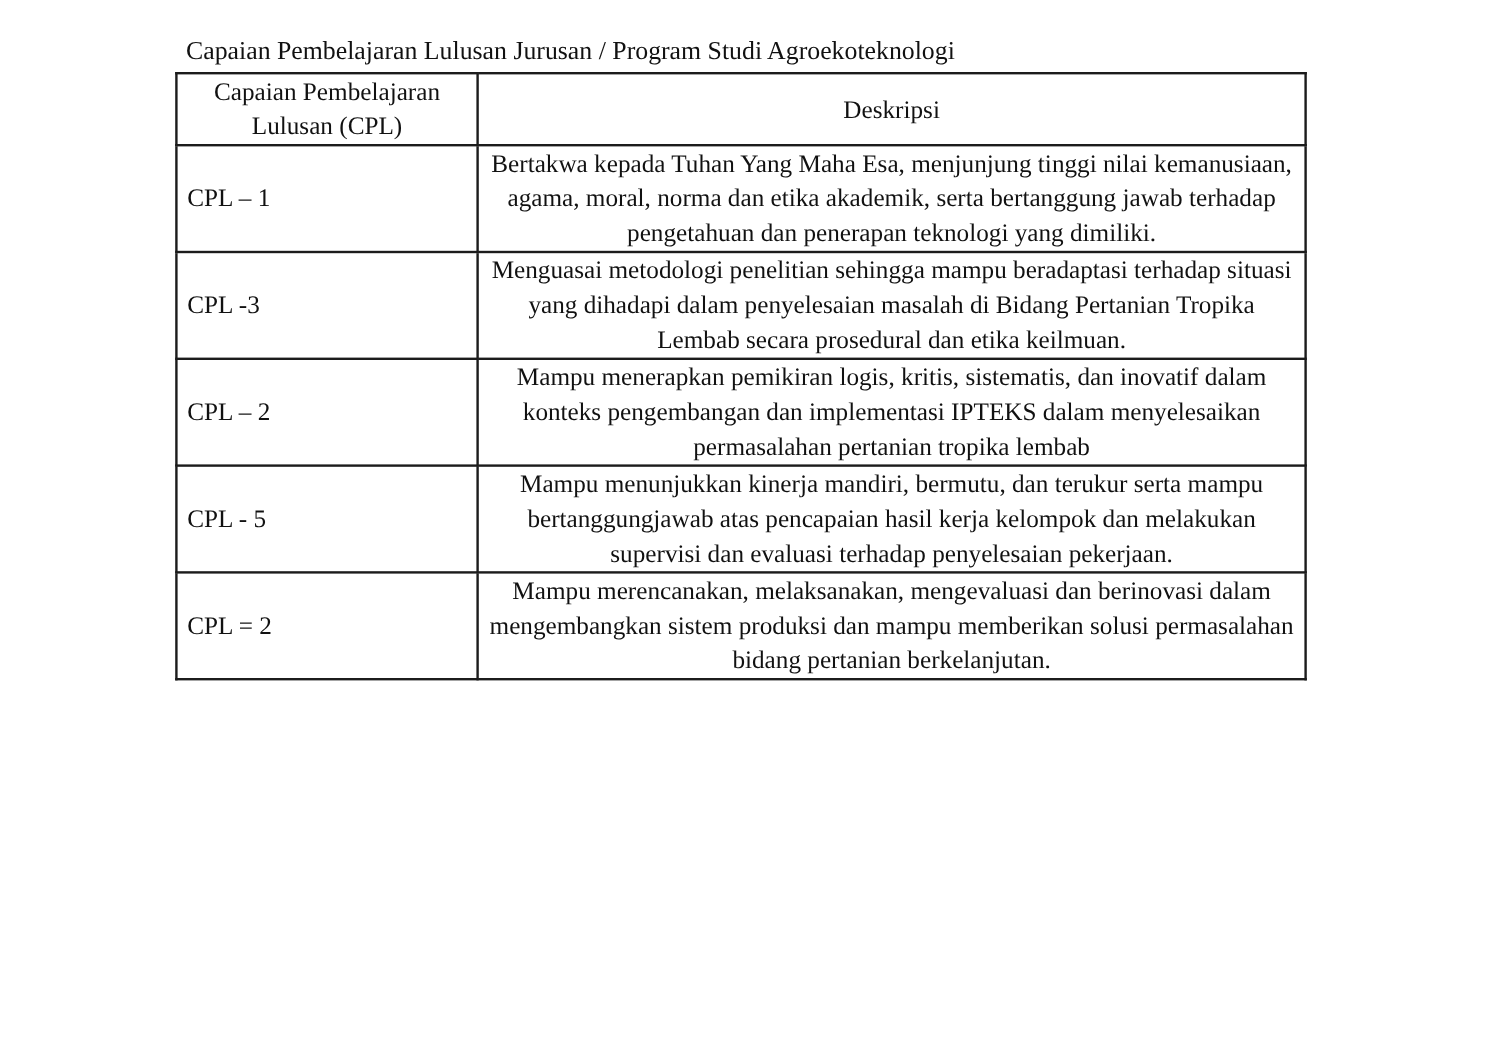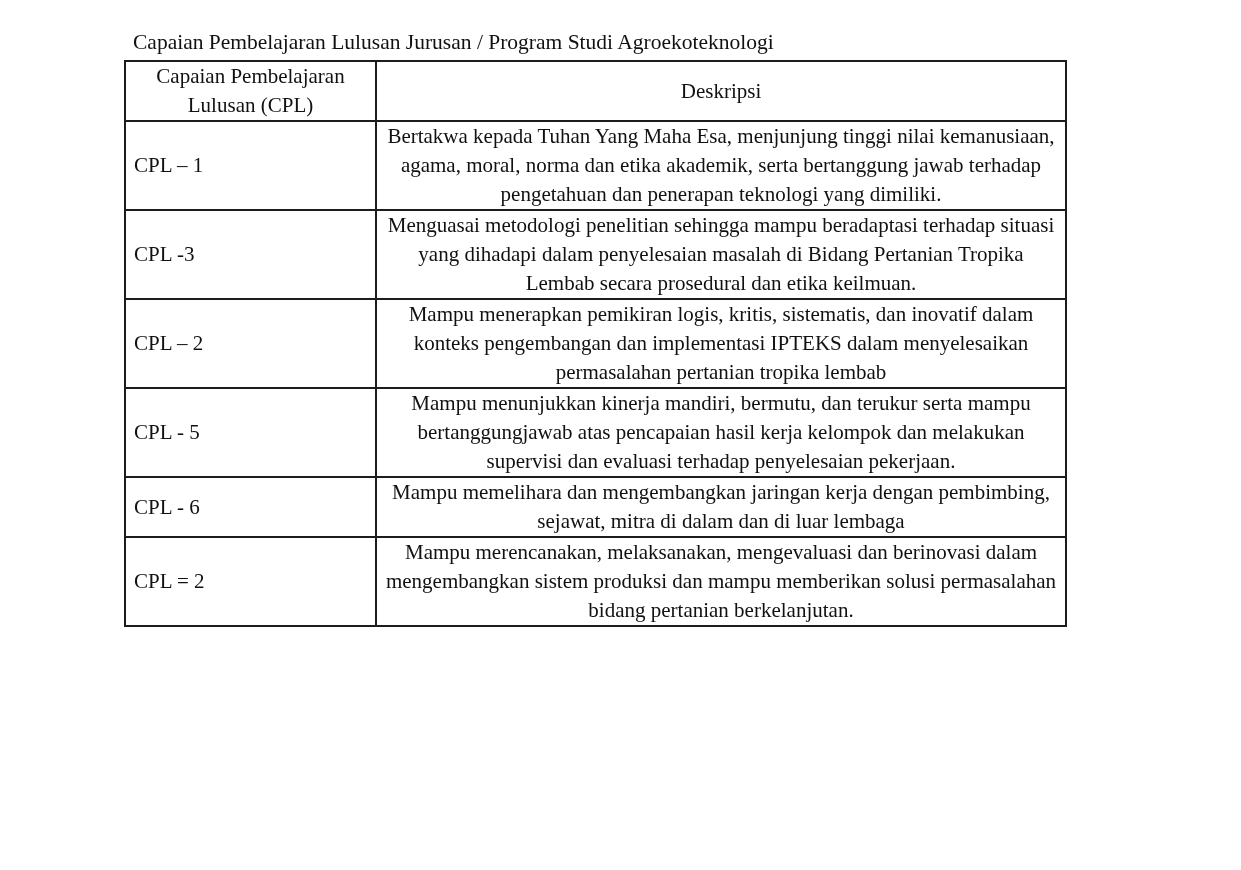--- a/index.html
+++ b/index.html
@@ -7,21 +7,21 @@
     padding: 0;
     background: #ffffff;
     width: 1241px;
     height: 870px;
     overflow: hidden;
     font-family: "Liberation Serif", "DejaVu Serif", serif;
     color: #111111;
   }
   .page {
     position: absolute;
-    left: 124px;
+    left: 146px;
     top: 28px;
     width: 941px;
   }
   .doc-title {
     font-size: 21.5px;
     line-height: 28px;
     padding-left: 9px;
     margin: 0 0 4px 0;
     font-weight: normal;
     white-space: nowrap;
@@ -86,24 +86,20 @@
   <tr>
     <td class="cpl-cell">CPL – 2</td>
     <td class="desc-cell">Mampu menerapkan pemikiran logis, kritis, sistematis, dan inovatif dalam konteks pengembangan dan implementasi IPTEKS dalam menyelesaikan permasalahan pertanian tropika lembab</td>
   </tr>
 
   <tr>
     <td class="cpl-cell">CPL - 5</td>
     <td class="desc-cell">Mampu menunjukkan kinerja mandiri, bermutu, dan terukur serta mampu bertanggungjawab atas pencapaian hasil kerja kelompok dan melakukan supervisi dan evaluasi terhadap penyelesaian pekerjaan.</td>
   </tr>
 
-  <tr>
-    <td class="cpl-cell">CPL - 6</td>
-    <td class="desc-cell">Mampu memelihara dan mengembangkan jaringan kerja dengan pembimbing, sejawat, mitra di dalam dan di luar lembaga</td>
-  </tr>
 
   <tr>
     <td class="cpl-cell">CPL = 2</td>
     <td class="desc-cell">Mampu merencanakan, melaksanakan, mengevaluasi dan berinovasi dalam mengembangkan sistem produksi dan mampu memberikan solusi permasalahan bidang pertanian berkelanjutan.</td>
   </tr>
 
 </tbody>
   </table>
 </div>
 

